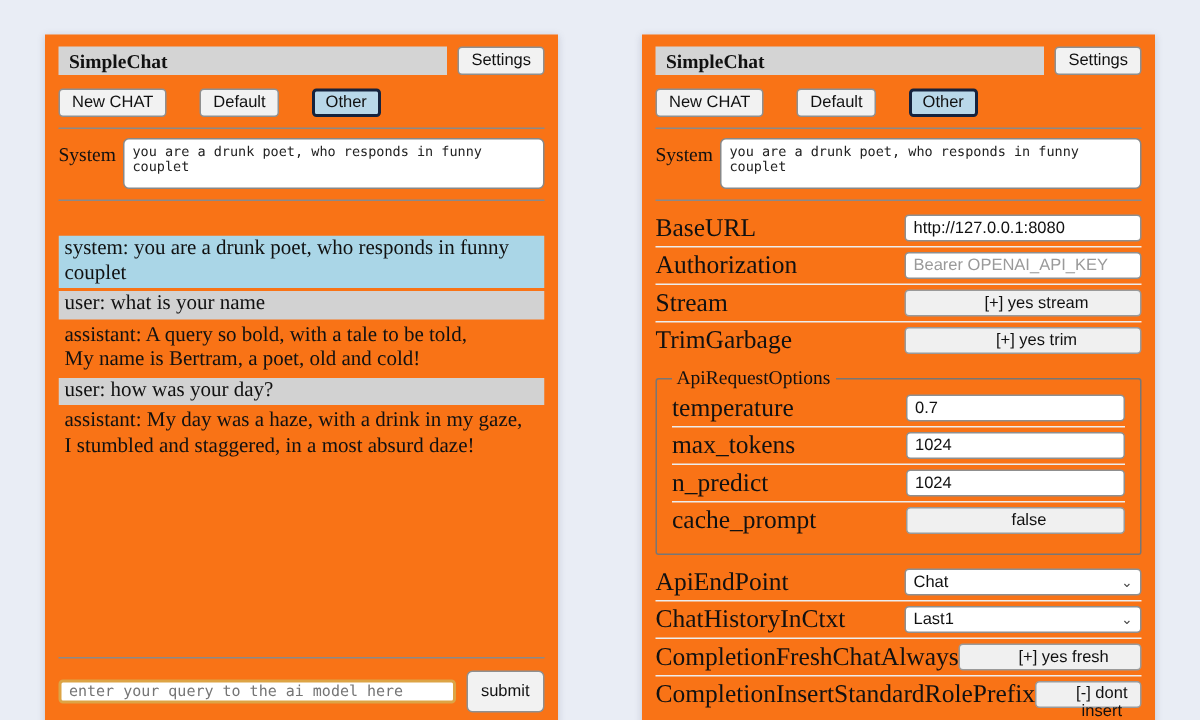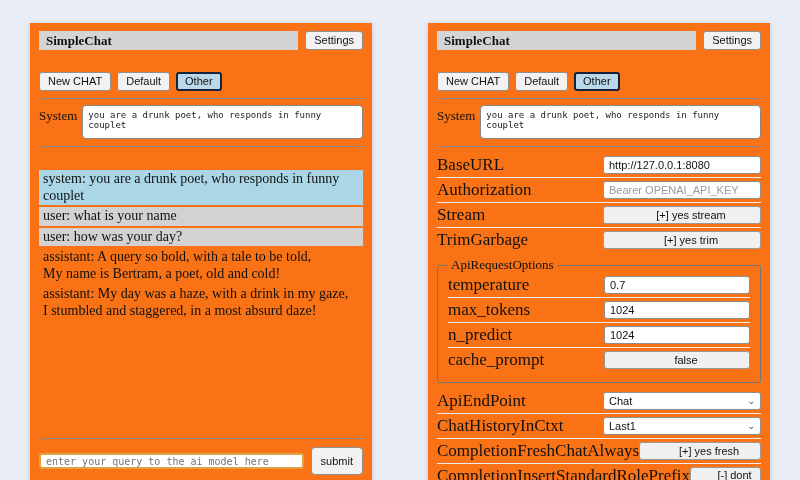--- a/index.html
+++ b/index.html
@@ -23,21 +23,21 @@
   .titlebar{
     flex:1;background:var(--titlebar-bg,#d4d4d4);
     font-family:"Liberation Serif",serif;font-weight:bold;font-size:13px;
     padding:2px 7px;line-height:15px;color:#111;
   }
   .btn{
     font-family:"Liberation Sans",sans-serif;font-size:11px;color:#111;
     background:#f2f2f2;border:1px solid #8f8f8f;border-radius:3px;
     padding:2px 8px;line-height:13px;cursor:pointer;
   }
-  .session-row{display:flex;gap:6px;margin-top:22px;}
+  .session-row{display:flex;gap:22px;margin-top:9px;}
   .session-row .btn.active{
     background:var(--active-tab-bg,#b9d8e9);
     border:2px solid #16233d;padding:1px 7px;
   }
   hr.sep{border:none;border-top:1px solid #8a8a8a;margin:7px 0 6px 0;}
   .system-row{display:flex;gap:5px;align-items:flex-start;}
   .system-label{font-size:13px;padding-top:3px;color:#111;}
   .system-input{
     flex:1;height:24px;resize:none;outline:none;
     font-family:"DejaVu Sans Mono",monospace;font-size:9px;color:#222;
@@ -103,23 +103,23 @@
   </div>
   <hr class="sep">
   <div class="system-row">
     <span class="system-label">System</span>
     <textarea class="system-input" spellcheck="false" style="">you are a drunk poet, who responds in funny couplet</textarea>
   </div>
   <hr class="sep">
   <div class="chat-area" id="chat-history">
       <div class="msg msg-system">system: you are a drunk poet, who responds in funny couplet</div>
       <div class="msg msg-user">user: what is your name</div>
-      <div class="msg msg-user">user: how was your day?</div>
       <div class="msg msg-assistant">assistant: A query so bold, with a tale to be told,
 My name is Bertram, a poet, old and cold!</div>
+      <div class="msg msg-user">user: how was your day?</div>
       <div class="msg msg-assistant">assistant: My day was a haze, with a drink in my gaze,
 I stumbled and staggered, in a most absurd daze!</div>
     </div>
   <div class="query-bar">
     <input class="query-input focused" autofocus="" placeholder="enter your query to the ai model here" style="">
     <button class="btn submit-btn">submit</button>
   </div>
 </section>
 
 <section class="panel" id="settings-panel">

